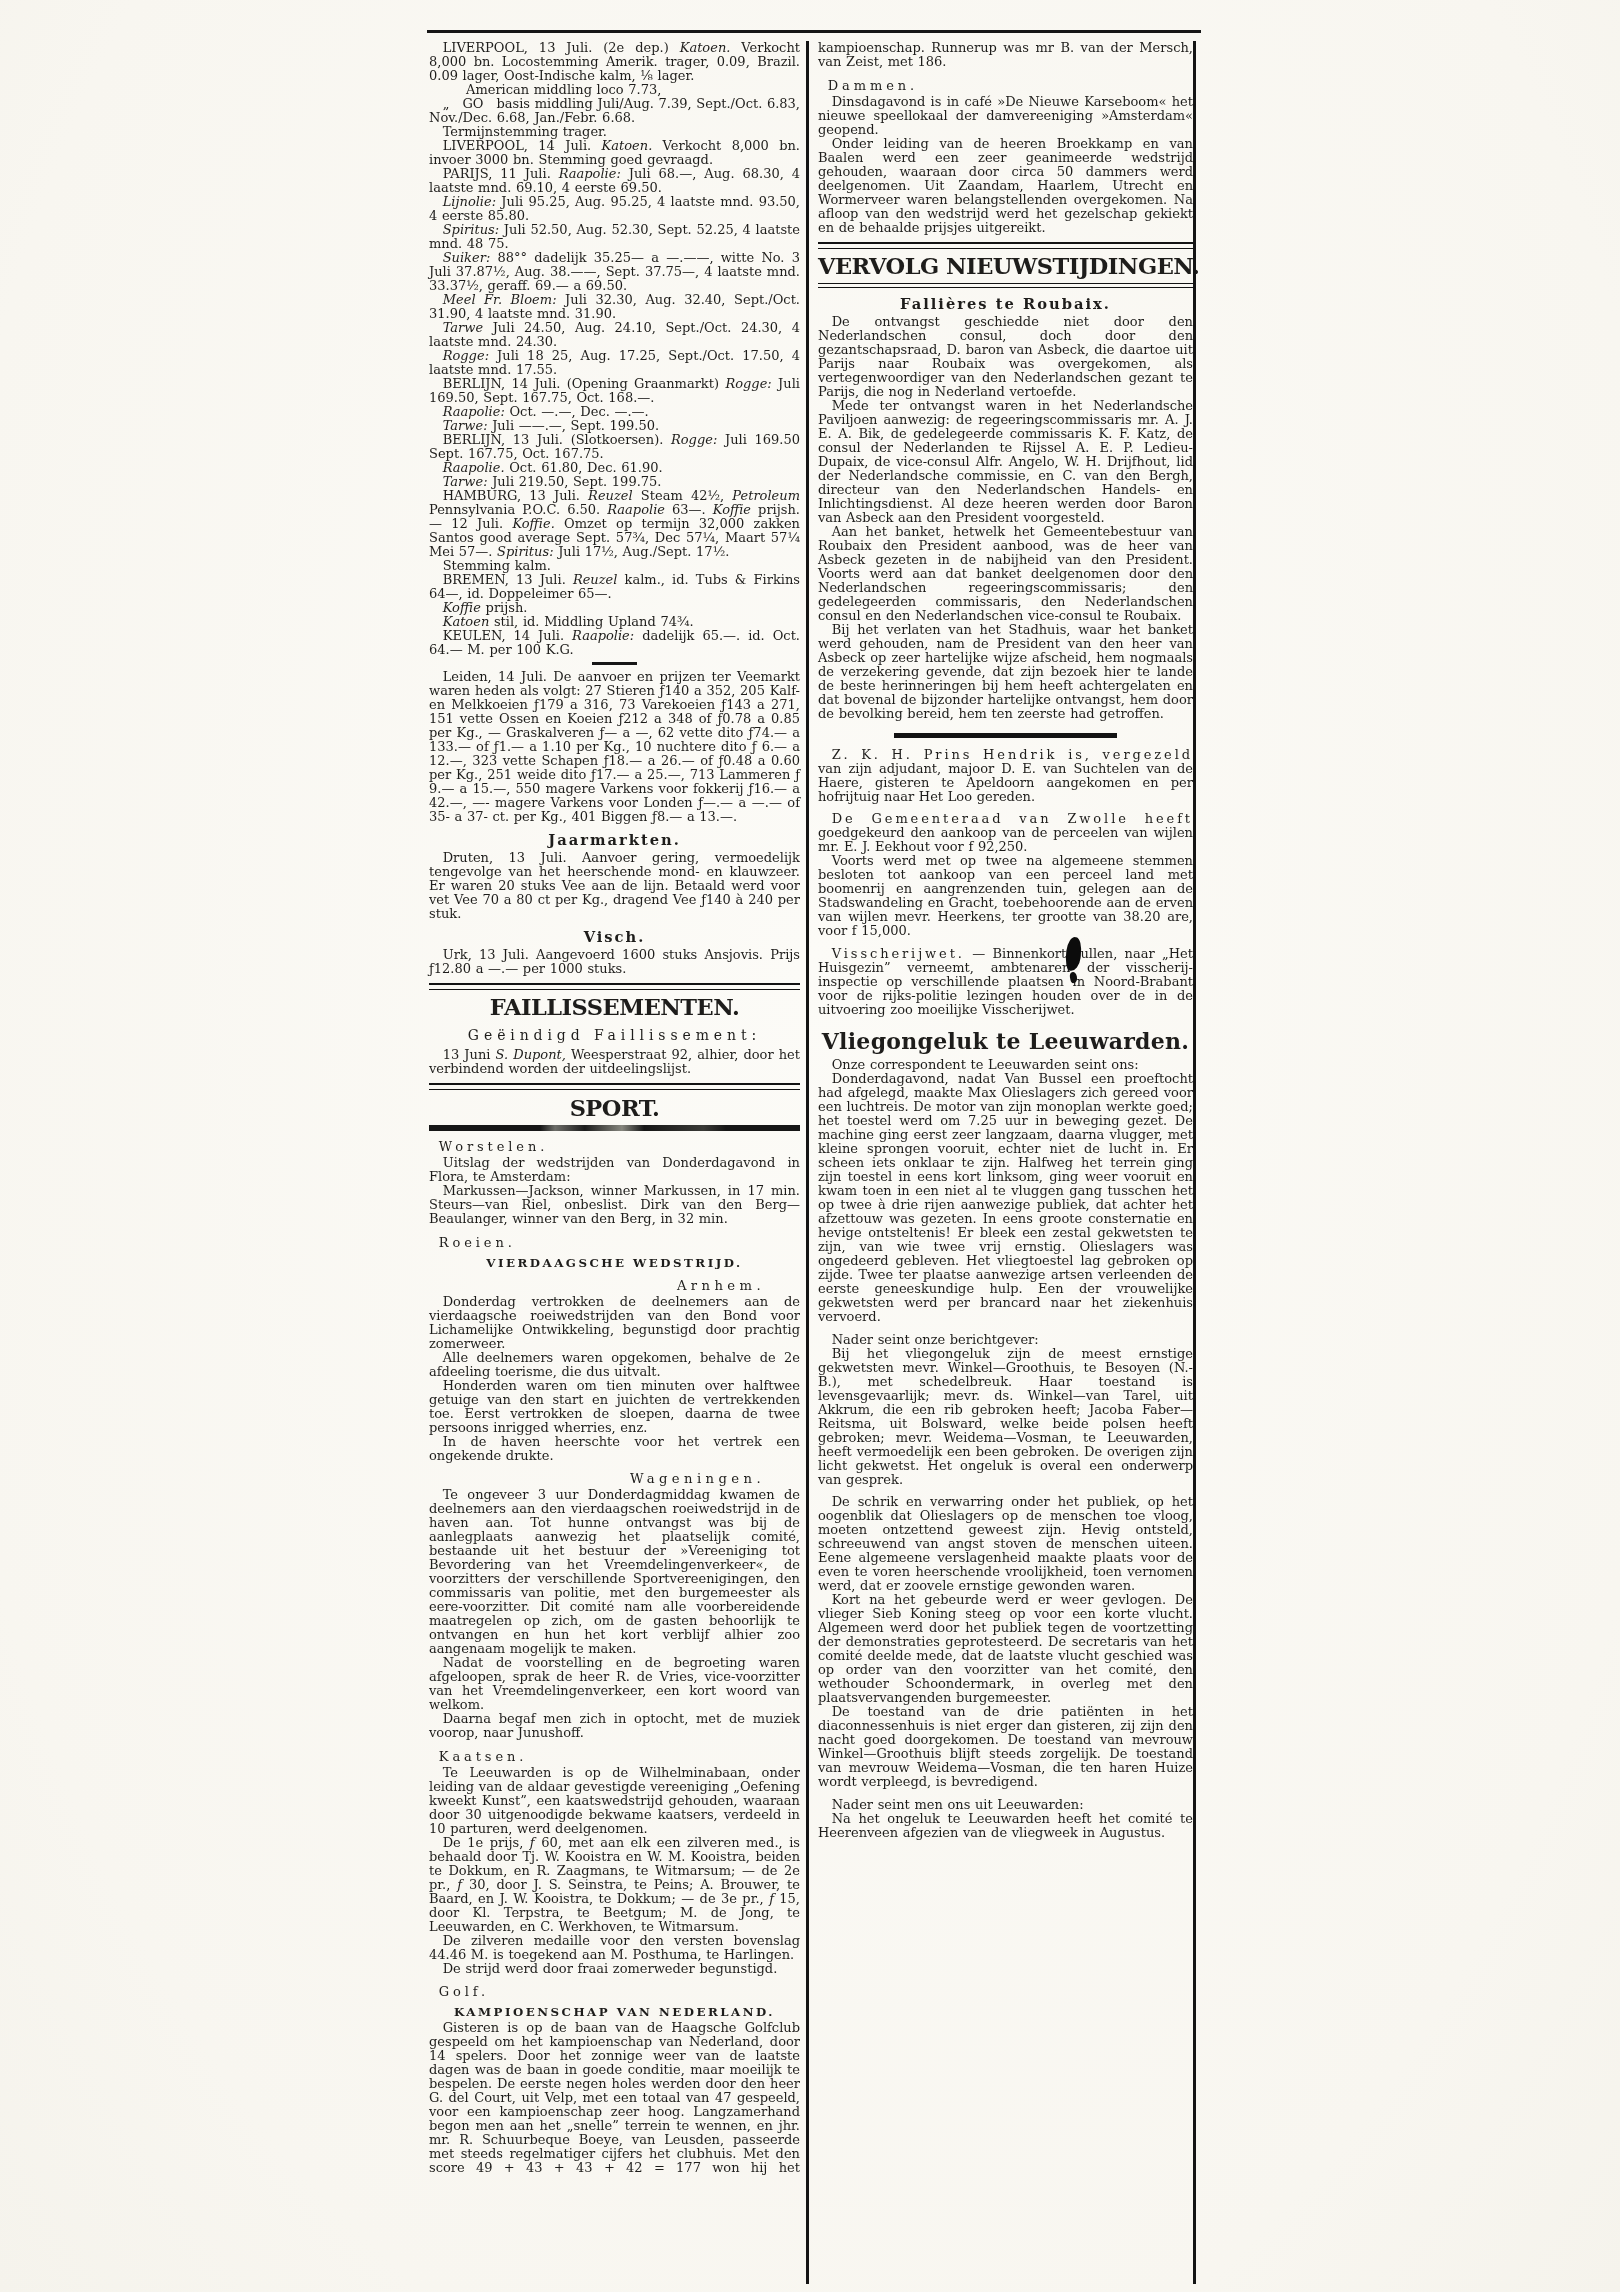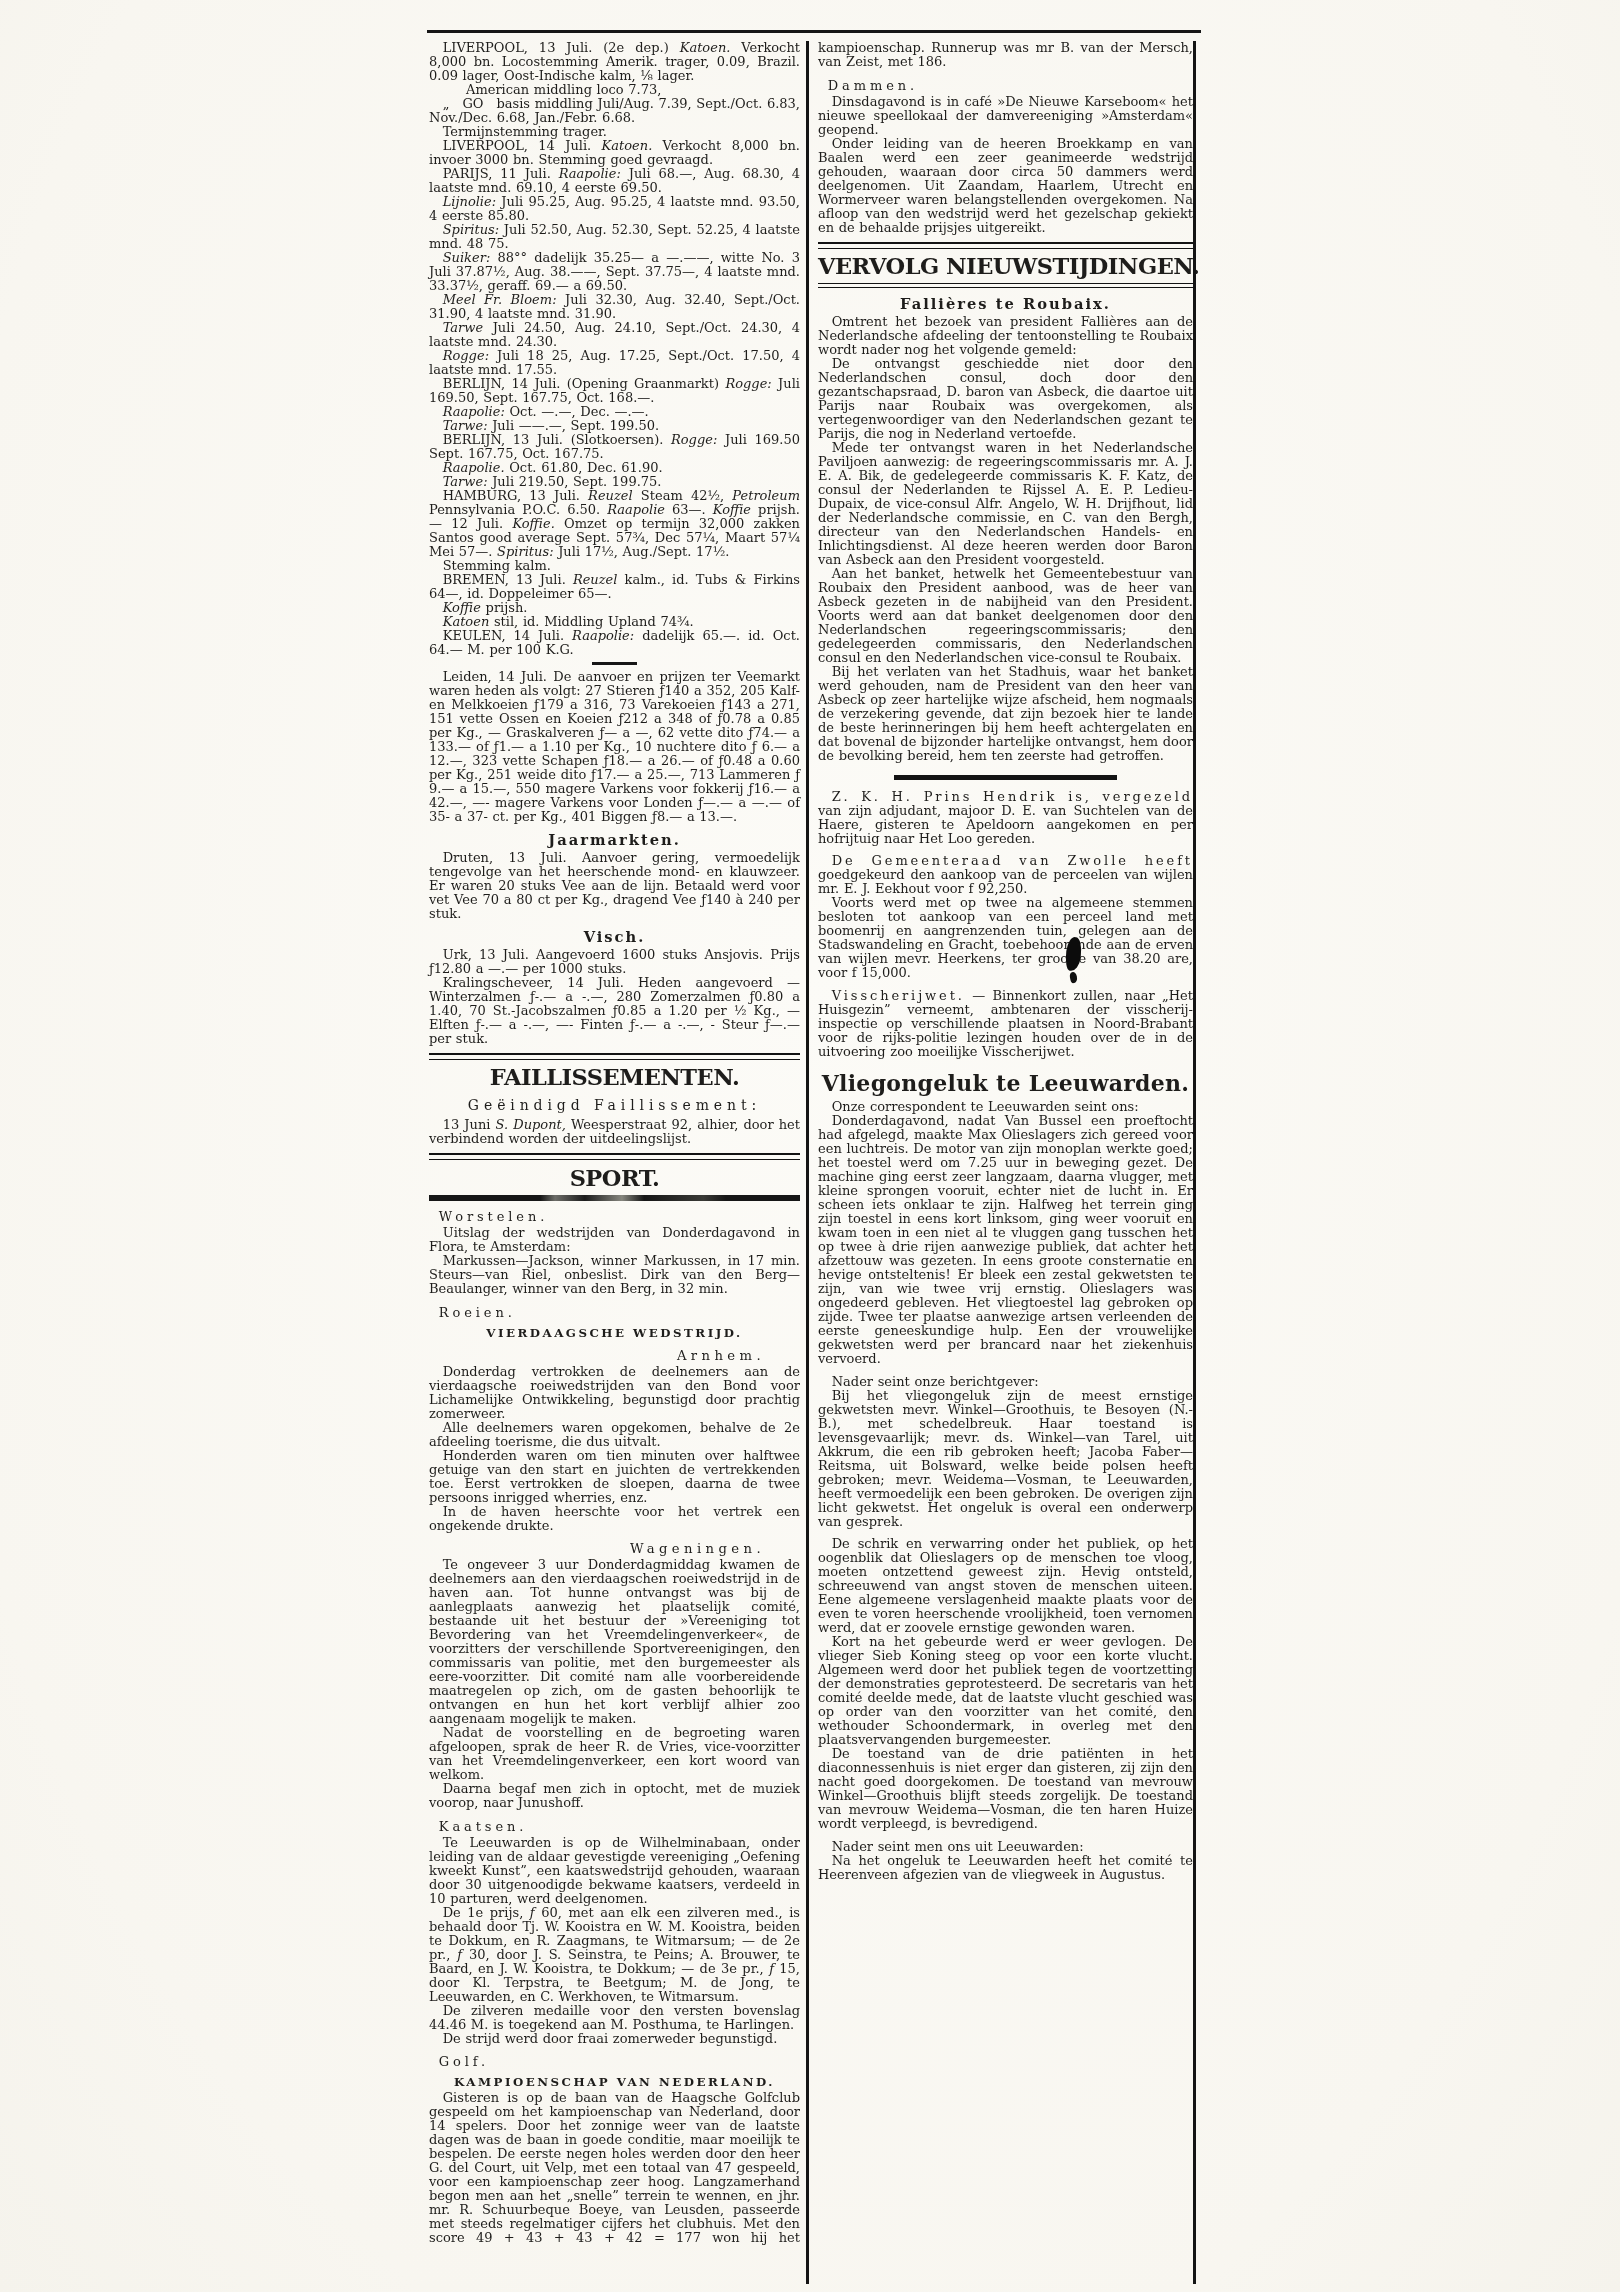--- a/index.html
+++ b/index.html
@@ -90,21 +90,20 @@
         <p class="par">BREMEN, 13 Juli. <i>Reuzel</i> kalm., id. Tubs &amp; Firkins 64—, id. Doppeleimer 65—.</p>
         <p class="par"><i>Koffie</i> prijsh.</p>
         <p class="par"><i>Katoen</i> stil, id. Middling Upland 74¾.</p>
         <p class="par">KEULEN, 14 Juli. <i>Raapolie:</i> dadelijk 65.—. id. Oct. 64.— M. per 100 K.G.</p>
         <div class="rule-short"></div>
         <p class="par"><b>Leiden,</b> 14 Juli. De aanvoer en prijzen ter Veemarkt waren heden als volgt: 27 Stieren ƒ140 a 352, 205 Kalf- en Melkkoeien ƒ179 a 316, 73 Varekoeien ƒ143 a 271, 151 vette Ossen en Koeien ƒ212 a 348 of ƒ0.78 a 0.85 per Kg., — Graskalveren ƒ— a —, 62 vette dito ƒ74.— a 133.— of ƒ1.— a 1.10 per Kg., 10 nuchtere dito ƒ 6.— a 12.—, 323 vette Schapen ƒ18.— a 26.— of ƒ0.48 a 0.60 per Kg., 251 weide dito ƒ17.— a 25.—, 713 Lammeren ƒ 9.— a 15.—, 550 magere Varkens voor fokkerij ƒ16.— a 42.—, —- magere Varkens voor Londen ƒ—.— a —.— of 35- a 37- ct. per Kg., 401 Biggen ƒ8.— a 13.—.</p>
         <h3 class="subhead">Jaarmarkten.</h3>
         <p class="par"><b>Druten,</b> 13 Juli. Aanvoer gering, vermoedelijk tengevolge van het heerschende mond- en klauwzeer. Er waren 20 stuks Vee aan de lijn. Betaald werd voor vet Vee 70 a 80 ct per Kg., dragend Vee ƒ140 à 240 per stuk.</p>
         <h3 class="subhead">Visch.</h3>
         <p class="par"><b>Urk,</b> 13 Juli. Aangevoerd 1600 stuks Ansjovis. Prijs ƒ12.80 a —.— per 1000 stuks.</p>
-        <p class="par"><b>Kralingscheveer,</b> 14 Juli. Heden aangevoerd — Winterzalmen ƒ-.— a -.—, 280 Zomerzalmen ƒ0.80 a 1.40, 70 St.-Jacobszalmen ƒ0.85 a 1.20 per ½ Kg., — Elften ƒ-.— a -.—, —- Finten ƒ-.— a -.—, - Steur ƒ—.— per stuk.</p>
         <div class="rule-double"></div>
         <h2 class="heading">FAILLISSEMENTEN.</h2>
         <h4 class="spaced-center">Geëindigd Faillissement:</h4>
         <p class="par">13 Juni <i>S. Dupont,</i> Weesperstraat 92, alhier, door het verbindend worden der uitdeelingslijst.</p>
         <div class="rule-double"></div>
         <h2 class="heading">SPORT.</h2>
         <div class="rule-broken"></div>
         <h4 class="spaced-head">Worstelen.</h4>
         <p class="par">Uitslag der wedstrijden van Donderdagavond in Flora, te Amsterdam:</p>
         <p class="par">Markussen—Jackson, winner Markussen, in 17 min. Steurs—van Riel, onbeslist. Dirk van den Berg—Beaulanger, winner van den Berg, in 32 min.</p>
@@ -131,21 +130,20 @@
     <div class="col-divider"></div>
     <div class="column" id="col-right">
         <p class="par-flush">kampioenschap. Runnerup was mr B. van der Mersch, van Zeist, met 186.</p>
         <h4 class="spaced-head">Dammen.</h4>
         <p class="par">Dinsdagavond is in café »De Nieuwe Karseboom« het nieuwe speellokaal der damvereeniging »Amsterdam« geopend.</p>
         <p class="par">Onder leiding van de heeren Broekkamp en van Baalen werd een zeer geanimeerde wedstrijd gehouden, waaraan door circa 50 dammers werd deelgenomen. Uit Zaandam, Haarlem, Utrecht en Wormerveer waren belangstellenden overgekomen. Na afloop van den wedstrijd werd het gezelschap gekiekt en de behaalde prijsjes uitgereikt.</p>
         <div class="rule-double"></div>
         <h2 class="heading">VERVOLG NIEUWSTIJDINGEN.</h2>
         <div class="rule-double-thin"></div>
         <h3 class="subhead">Fallières te Roubaix.</h3>
-        <p class="par">Omtrent het bezoek van president Fallières aan de Nederlandsche afdeeling der tentoonstelling te Roubaix wordt nader nog het volgende gemeld:</p>
         <p class="par">De ontvangst geschiedde niet door den Nederlandschen consul, doch door den gezantschapsraad, D. baron van Asbeck, die daartoe uit Parijs naar Roubaix was overgekomen, als vertegenwoordiger van den Nederlandschen gezant te Parijs, die nog in Nederland vertoefde.</p>
         <p class="par">Mede ter ontvangst waren in het Nederlandsche Paviljoen aanwezig: de regeeringscommissaris mr. A. J. E. A. Bik, de gedelegeerde commissaris K. F. Katz, de consul der Nederlanden te Rijssel A. E. P. Ledieu-Dupaix, de vice-consul Alfr. Angelo, W. H. Drijfhout, lid der Nederlandsche commissie, en C. van den Bergh, directeur van den Nederlandschen Handels- en Inlichtingsdienst. Al deze heeren werden door Baron van Asbeck aan den President voorgesteld.</p>
         <p class="par">Aan het banket, hetwelk het Gemeentebestuur van Roubaix den President aanbood, was de heer van Asbeck gezeten in de nabijheid van den President. Voorts werd aan dat banket deelgenomen door den Nederlandschen regeeringscommissaris; den gedelegeerden commissaris, den Nederlandschen consul en den Nederlandschen vice-consul te Roubaix.</p>
         <p class="par">Bij het verlaten van het Stadhuis, waar het banket werd gehouden, nam de President van den heer van Asbeck op zeer hartelijke wijze afscheid, hem nogmaals de verzekering gevende, dat zijn bezoek hier te lande de beste herinneringen bij hem heeft achtergelaten en dat bovenal de bijzonder hartelijke ontvangst, hem door de bevolking bereid, hem ten zeerste had getroffen.</p>
         <div class="rule-thick"></div>
         <p class="par"><span class="g">Z. K. H. Prins Hendrik is, vergezeld</span> van zijn adjudant, majoor D. E. van Suchtelen van de Haere, gisteren te Apeldoorn aangekomen en per hofrijtuig naar Het Loo gereden.</p>
         <p class="par gap"><span class="g">De Gemeenteraad van Zwolle heeft</span> goedgekeurd den aankoop van de perceelen van wijlen mr. E. J. Eekhout voor f 92,250.</p>
         <p class="par">Voorts werd met op twee na algemeene stemmen besloten tot aankoop van een perceel land met boomenrij en aangrenzenden tuin, gelegen aan de Stadswandeling en Gracht, toebehoorende aan de erven van wijlen mevr. Heerkens, ter grootte van 38.20 are, voor f 15,000.</p>
         <p class="par gap"><span class="g">Visscherijwet.</span> — Binnenkort zullen, naar „Het Huisgezin” verneemt, ambtenaren der visscherij-inspectie op verschillende plaatsen in Noord-Brabant voor de rijks-politie lezingen houden over de in de uitvoering zoo moeilijke Visscherijwet.</p>
         <h3 class="subhead-lg">Vliegongeluk te Leeuwarden.</h3>

